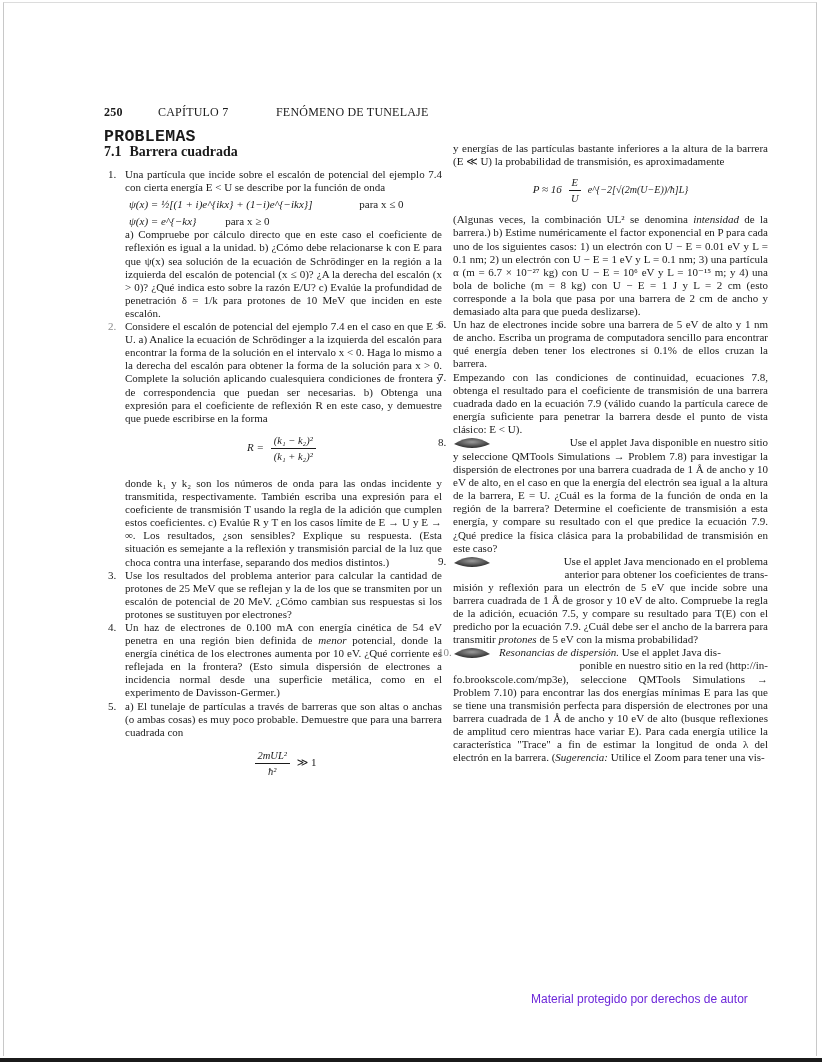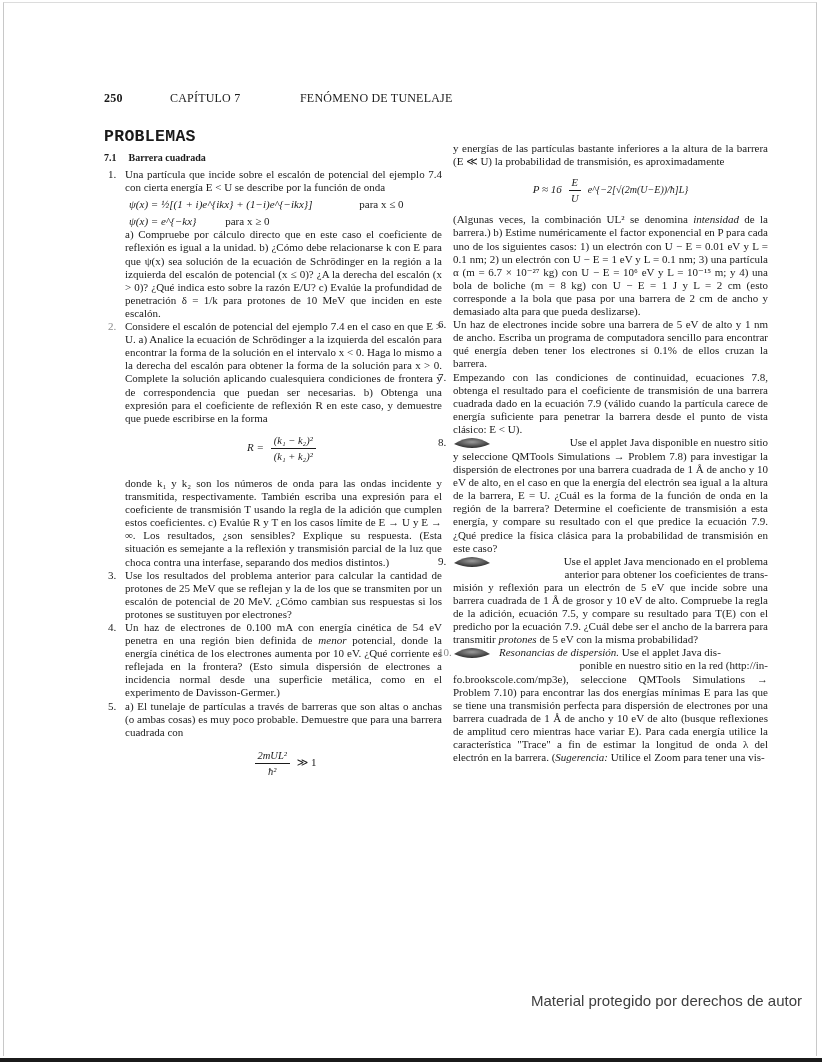--- a/index.html
+++ b/index.html
@@ -8,27 +8,27 @@
     font-family: "Liberation Serif", "DejaVu Serif", serif; color: #1a1a1a;
   }
   .frame {
     position: absolute; left: 3px; top: 2px; width: 814px; height: 1054px;
     border-left: 1px solid #c8c8c8; border-right: 1px solid #c8c8c8; border-top: 1px solid #dcdcdc;
     box-sizing: border-box;
   }
   .bottom-bar { position: absolute; left: 0; bottom: 0; width: 822px; height: 4px; background: #1b1b1b; }
 
   .running-head {
-    position: absolute; left: 104px; top: 91px; font-size: 12px; letter-spacing: 0.2px;
-    display: flex; gap: 12px; align-items: baseline;
+    position: absolute; left: 104px; top: 105px; font-size: 12px; letter-spacing: 0.2px;
+    display: flex; gap: 0; align-items: baseline;
   }
   .running-head .pg { font-weight: bold; width: 54px; }
   .running-head .ch { width: 118px; }
   .section-title { position: absolute; left: 104px; top: 127px; font-size: 16.5px; font-weight: bold; letter-spacing: 0.3px; font-family: Liberation Mono, monospace; }
-  .subsection { position: absolute; left: 104px; top: 152px; font-size: 10px; font-weight: bold; }
+  .subsection { position: absolute; left: 104px; top: 144px; font-size: 14px; font-weight: bold; }
   .subsection .num { display: inline-block; width: 22px; }
 
   .col {
     position: absolute; font-size: 11px; line-height: 13.1px; text-align: justify;
   }
   .col-left { left: 104px; top: 168px; width: 338px; }
   .col-right { left: 453px; top: 142px; width: 315px; }
 
   .prob { position: relative; padding-left: 21px; margin: 0; }
   .prob .pnum { position: absolute; left: 4px; top: 0; }
@@ -44,21 +44,21 @@
   .frac .d { padding-top: 1px; font-size: 10.5px; }
   i { font-style: italic; }
 
   .applet-icon {
     display: inline-block; width: 38px; height: 14px; margin-right: 8px; vertical-align: middle;
     float: left; margin-top: 0px;
   }
 
   .watermark {
     position: absolute; left: 531px; top: 992px; font-family: "Liberation Sans", "DejaVu Sans", sans-serif;
-    font-size: 15px; color: #404040;
+    font-size: 12px; color: #6d28d9;
   }
 </style>
 </head>
 <body>
 
 <div class="frame"></div>
 
 <div class="running-head">
   <span class="pg">250</span>
   <span class="ch">CAPÍTULO 7</span>

